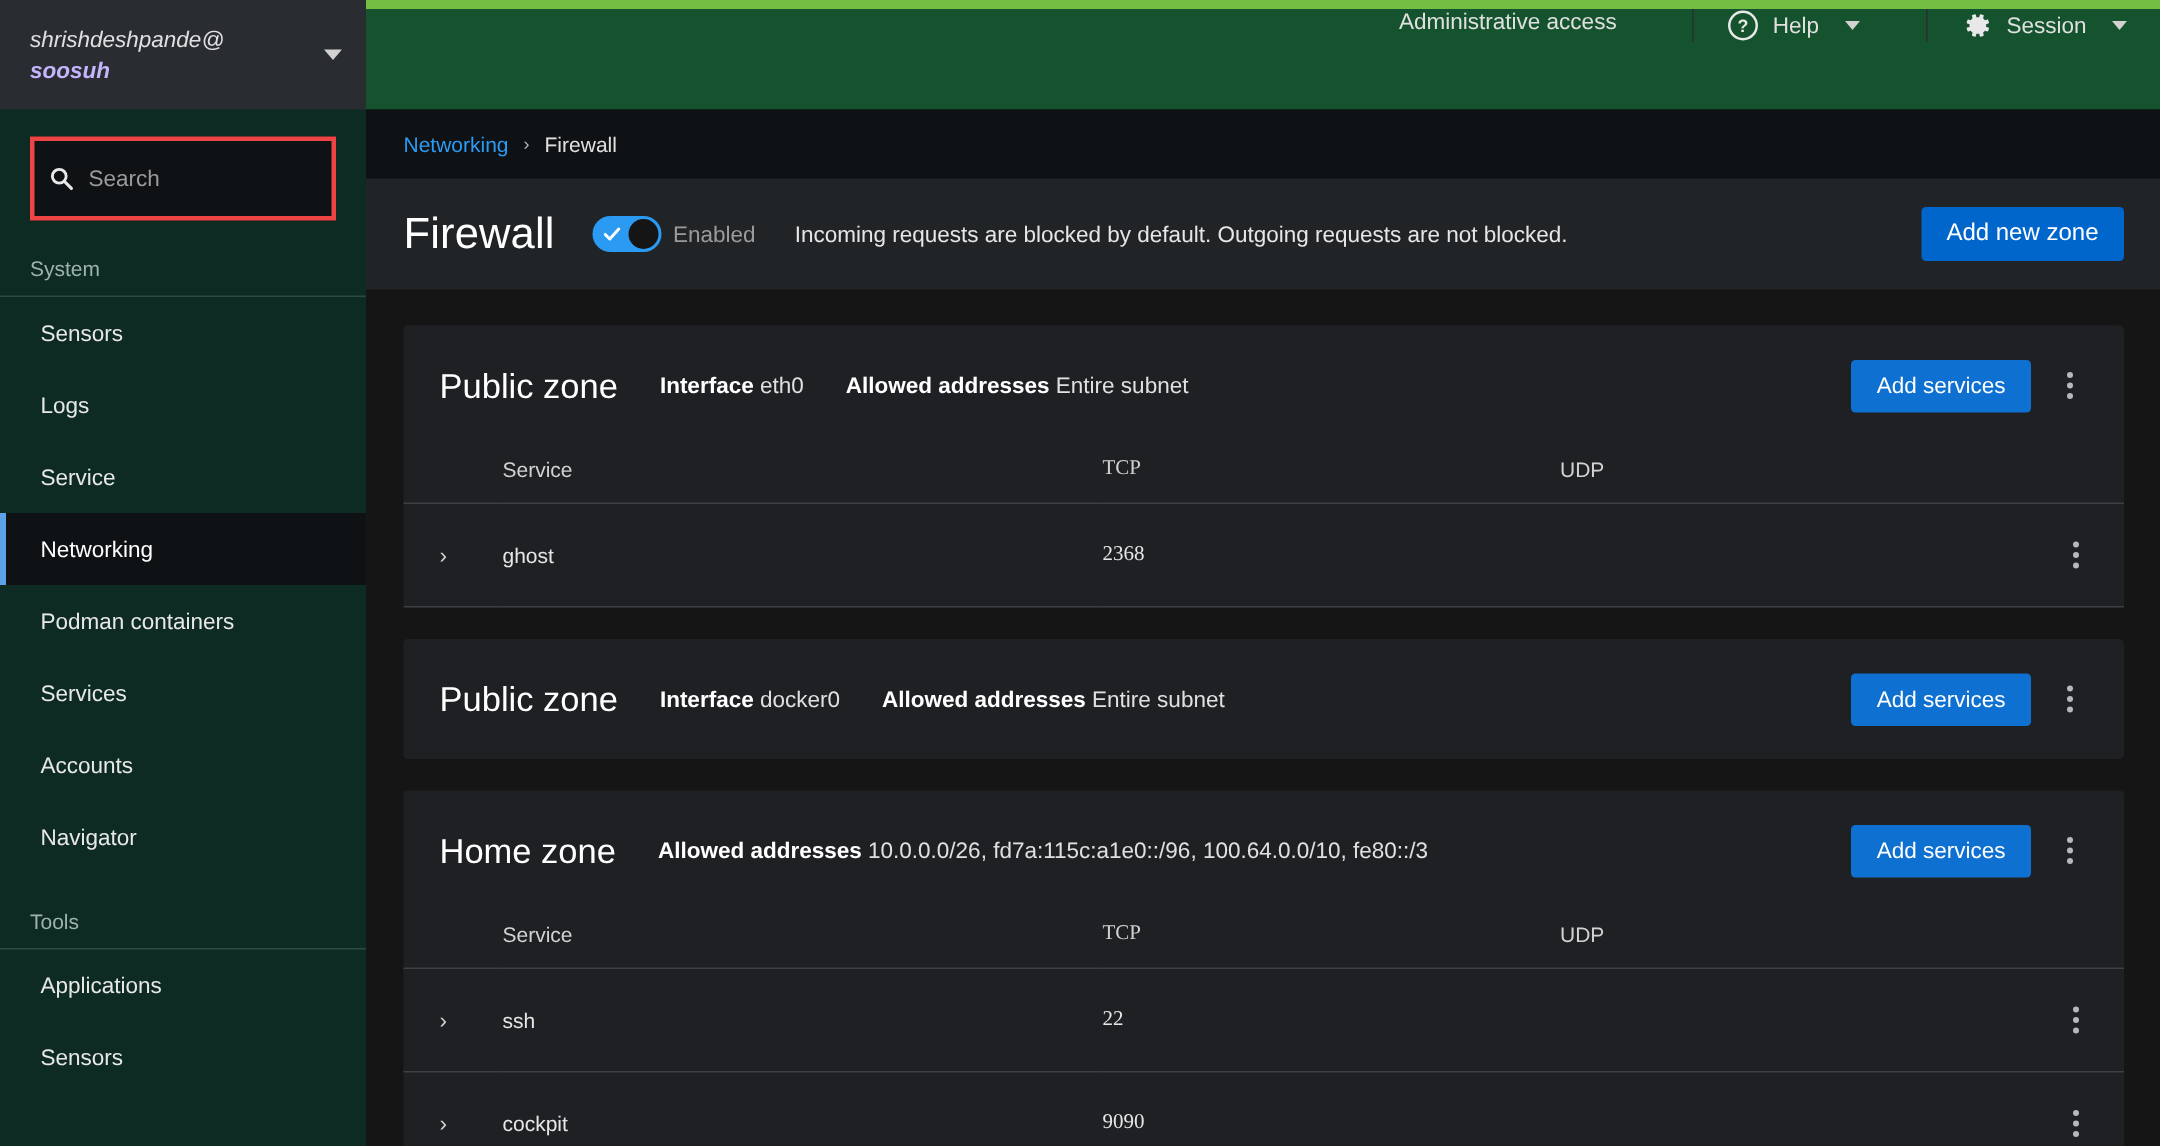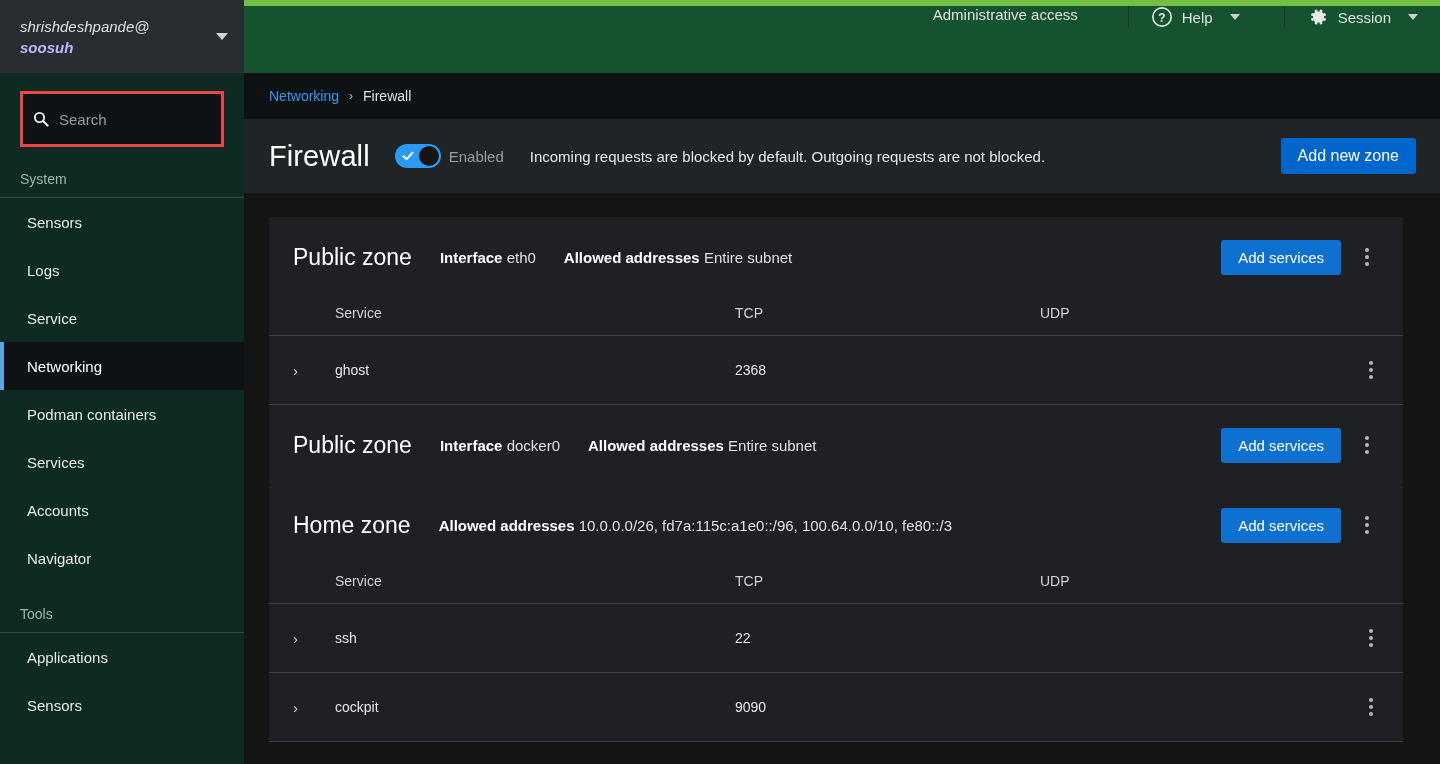--- a/index.html
+++ b/index.html
@@ -138,22 +138,22 @@
   .header-spacer { flex: 1; }
   .btn-primary {
     background: #0066cc; color: #fff;
     border: 0; border-radius: 3px;
     font-size: 16px; font-family: "Liberation Sans", sans-serif;
     padding: 9px 17px; cursor: pointer;
   }
 
   .content {
     flex: 1; overflow: hidden;
-    padding: 24px 37px 0 25px;
-    display: flex; flex-direction: column; 
+    padding: 24px 24px 0 25px;
+    display: flex; flex-direction: column; gap: 21px;
   }
 
   .zone-card { background: #1f2023; border-radius: 3px; }
   .zone-head {
     display: flex; align-items: center;
     padding: 22px 18px 22px 24px;
     gap: 0;
   }
   .zone-title { color: #fff; font-size: 23px; font-weight: 400; white-space: nowrap; }
   .zone-meta { margin-left: 28px; font-size: 15px; color: #e6e6e6; white-space: nowrap; }
@@ -178,21 +178,21 @@
     color: #d2d2d2; padding: 8px 0 14px 0;
     border-bottom: 1px solid #3c3f43;
   }
   table.zone-table td {
     font-size: 14px; color: #e6e6e6;
     padding: 16px 0; border-bottom: 1px solid #3c3f43;
     vertical-align: middle;
   }
   .col-toggle { width: 66px; padding-left: 24px !important; }
   .col-service { width: 400px; }
-  .col-tcp { width: 305px; }
+  .col-tcp { width: 305px; font-family: Liberation Serif, serif; }
   .col-udp { width: auto; }
   .col-action { width: 70px; text-align: right; }
   .row-chevron {
     color: #d2d2d2; font-size: 15px; cursor: pointer;
     display: inline-block; width: 18px;
   }
   .svc-name { color: #f0f0f0; }
   td .kebab { margin-left: auto; }
   td .kebab-wrap { display: flex; justify-content: flex-end; padding-right: 14px; }
 </style>

